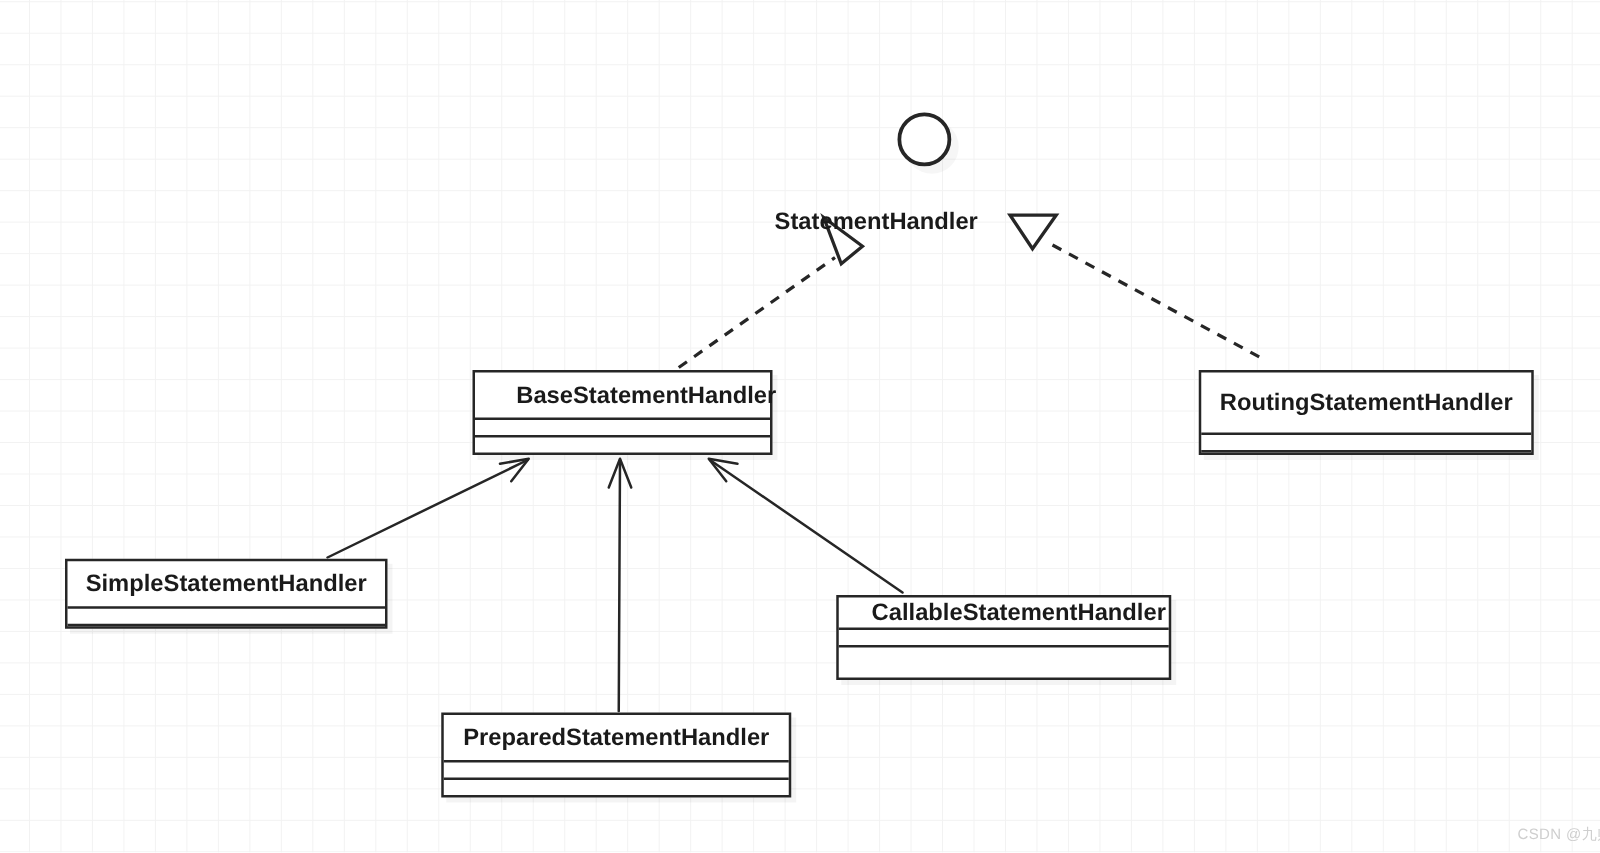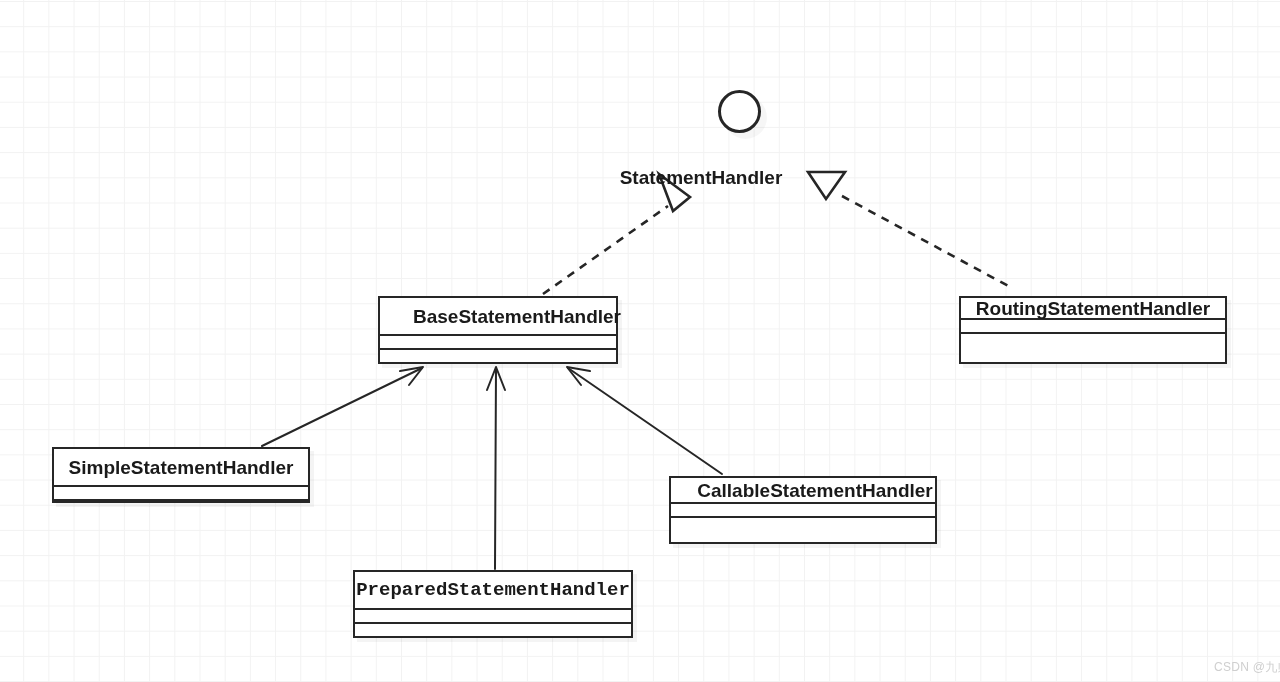--- a/index.html
+++ b/index.html
@@ -110,38 +110,38 @@
   <div class="iface-circle" style="left:718px; top:90px; width:43px; height:43px;"></div>
   <div class="iface-label" style="left:601px; top:139px; width:200px;margin-top:28px;">StatementHandler</div>
 
   <div class="uml-class" style="left:378px; top:296px; width:240px; height:68px;">
     <div class="uml-name" style="height:36px;padding-left:38px;">BaseStatementHandler</div>
     <div class="uml-attrs" style="height:14px;"></div>
     <div class="uml-methods" style="height:14px;"></div>
   </div>
 
   <div class="uml-class" style="left:959px; top:296px; width:268px; height:68px;">
-    <div class="uml-name" style="height:20px;text-align:right;">RoutingStatementHandler</div>
+    <div class="uml-name" style="height:48px;text-align:right;">RoutingStatementHandler</div>
     <div class="uml-attrs" style="height:14px;"></div>
     <div class="uml-methods" style="height:14px;"></div>
   </div>
 
   <div class="uml-class" style="left:52px; top:447px; width:258px; height:56px;">
     <div class="uml-name" style="height:36px;">SimpleStatementHandler</div>
     <div class="uml-attrs" style="height:14px;"></div>
     <div class="uml-methods" style="height:14px;"></div>
   </div>
 
   <div class="uml-class" style="left:669px; top:476px; width:268px; height:68px;">
     <div class="uml-name" style="height:24px;padding-left:24px;">CallableStatementHandler</div>
     <div class="uml-attrs" style="height:14px;"></div>
     <div class="uml-methods" style="height:14px;"></div>
   </div>
 
-  <div class="uml-class" style="left:353px; top:570px; width:280px; height:68px;font-family:Liberation Mono, monospace;">
+  <div class="uml-class" style="left:353px; top:570px; width:280px; height:68px;">
     <div class="uml-name" style="height:36px;">PreparedStatementHandler</div>
     <div class="uml-attrs" style="height:14px;"></div>
     <div class="uml-methods" style="height:14px;"></div>
   </div>
 
   <div class="watermark" style="left:1214px; top:659px;">CSDN @九师兄</div>
 
 </div>
 
 </body></html>

